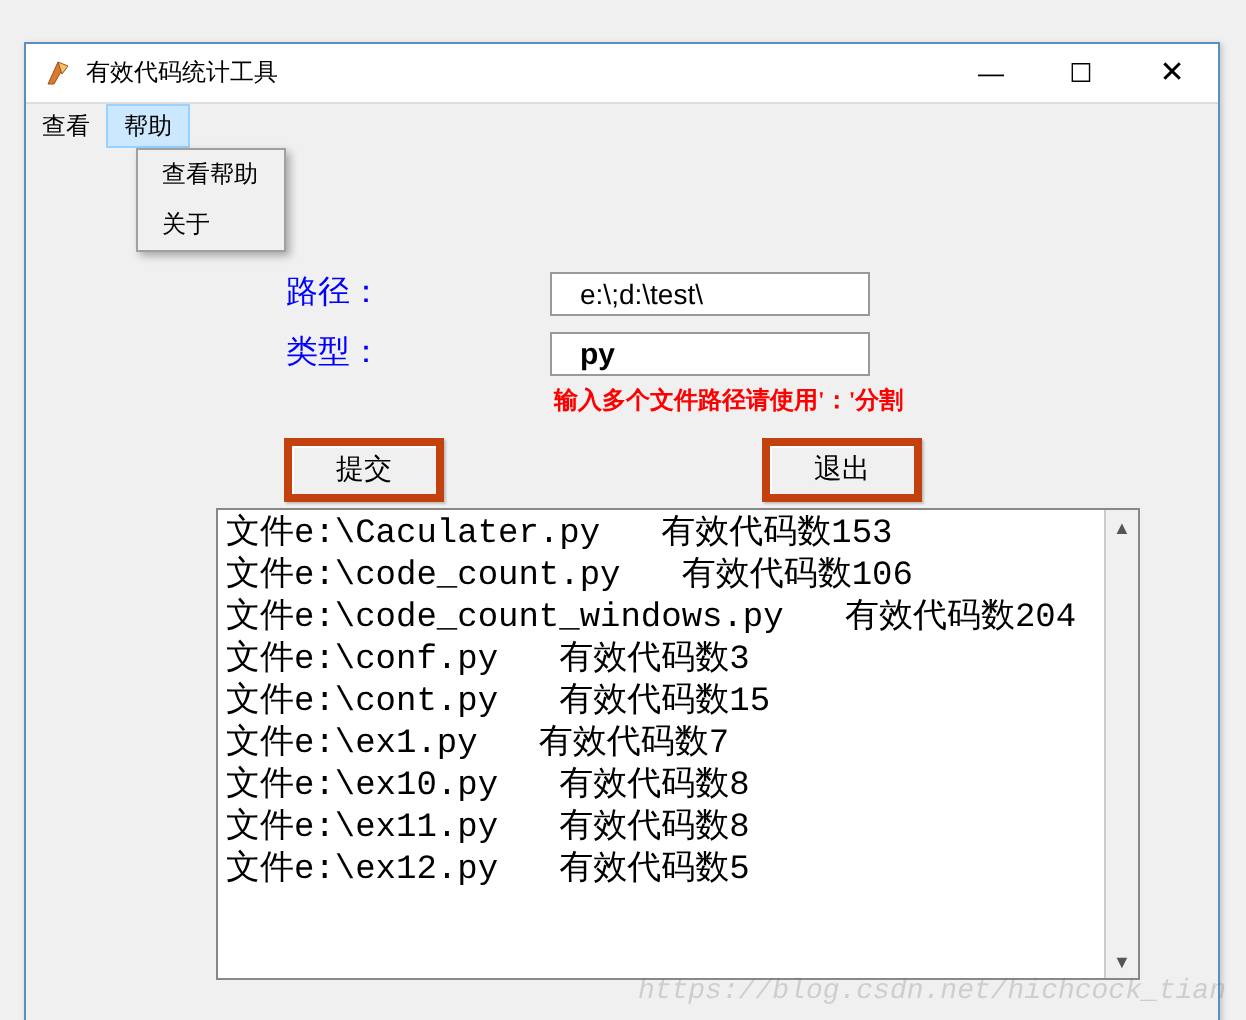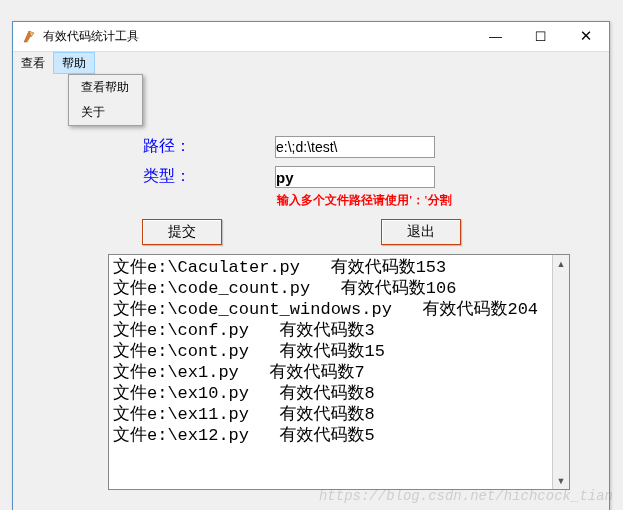--- a/index.html
+++ b/index.html
@@ -99,41 +99,41 @@
     .form-label {
       color: #0000ff;
       font-size: 16px;
       font-family: SimSun, serif;
       width: 70px;
     }
     .form-input {
       border: 1px solid #999;
       background: #fff;
       font-size: 14px;
-      padding: 1px 0;
+      padding: 1px 14px;
       height: 22px;
       font-family: Arial, sans-serif;
     }
     .row-path { left: 130px; top: 62px; }
     .row-type { left: 130px; top: 92px; }
     .input-path { width: 160px; position: absolute; left: 262px; top: 62px; }
     .input-type { width: 160px; position: absolute; left: 262px; top: 92px; font-weight: bold; font-size: 15px;}
     .hint {
       position: absolute;
       left: 264px;
       top: 118px;
       color: #ff0000;
       font-size: 12px;
       font-weight: bold;
       font-family: SimSun, serif;
     }
     .btn {
       position: absolute;
       background: #f0f0f0;
-      border: 1px solid #c2410c;
+      border: 4px solid #c2410c;
       box-shadow: 1px 1px 0 #fff inset, 1px 1px 1px rgba(0,0,0,0.2);
       font-size: 14px;
       font-family: SimSun, serif;
       cursor: pointer;
       padding: 3px 0;
       text-align: center;
     }
     .btn-submit { left: 129px; top: 145px; width: 80px; }
     .btn-exit { left: 368px; top: 145px; width: 80px; }
     .output-wrap {

